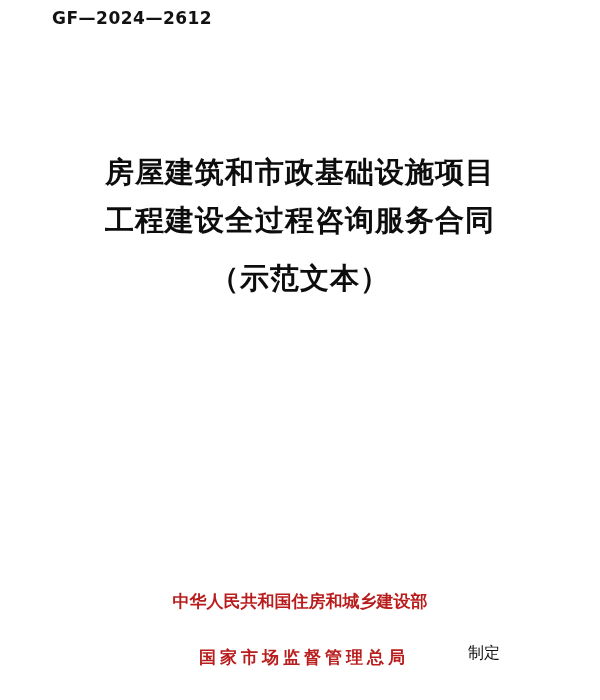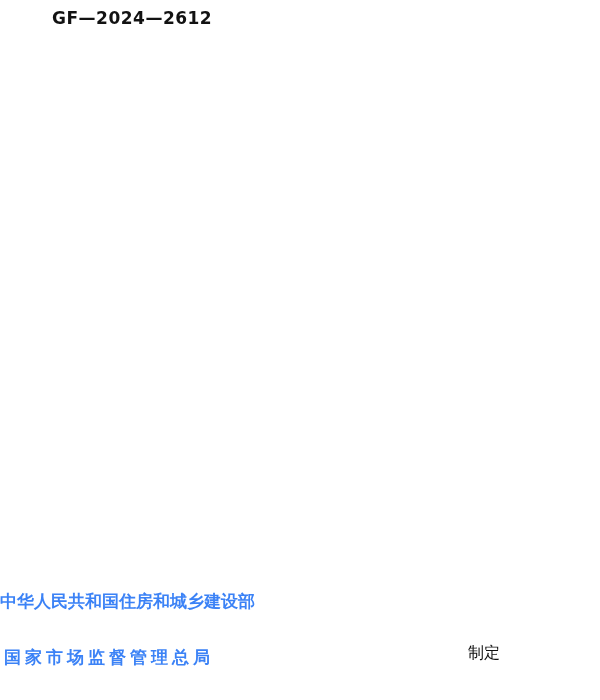--- a/index.html
+++ b/index.html
@@ -57,26 +57,26 @@
     color: #0d0d0d;
     white-space: nowrap;
   }
   .footer-block {
     position: absolute;
     bottom: 36px;
     left: 0;
     width: 600px;
   }
   .issuer-line {
-    text-align: left;
+    text-align: center;
     font-family: "DejaVu Serif", "Liberation Serif", serif;
     font-size: 17px;
     font-weight: bold;
     line-height: 30px;
-    color: #3b82f6;
+    color: #b91c1c;
     white-space: nowrap;
   }
   .issuer-line.spaced {
     letter-spacing: 4px;
     padding-left: 4px;
   }
   .made-by {
     position: absolute;
     right: 100px;
     bottom: 36px;
@@ -93,20 +93,25 @@
   .issuer-1 { position: absolute; top: 0; left: 0; width: 600px; }
   .issuer-2 { position: absolute; top: 56px; left: 0; width: 600px; }
 </style>
 </head>
 <body>
 
 <div class="page">
 
   <div class="doc-code">GF—2024—2612</div>
 
+  <div class="title-block">
+    <div class="title-line">房屋建筑和市政基础设施项目</div>
+    <div class="title-line">工程建设全过程咨询服务合同</div>
+    <div class="title-sub">（示范文本）</div>
+  </div>
 
   <div class="footer-block">
     <div class="footer-inner">
       <div class="issuer-line issuer-1">中华人民共和国住房和城乡建设部</div>
       <div class="issuer-line spaced issuer-2">国家市场监督管理总局</div>
     </div>
   </div>
 
   <div class="made-by">制定</div>
 

